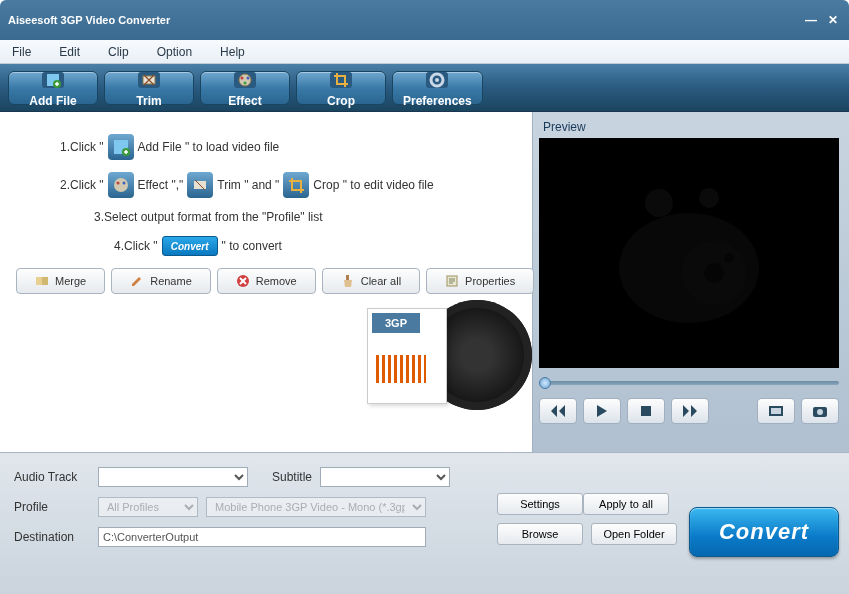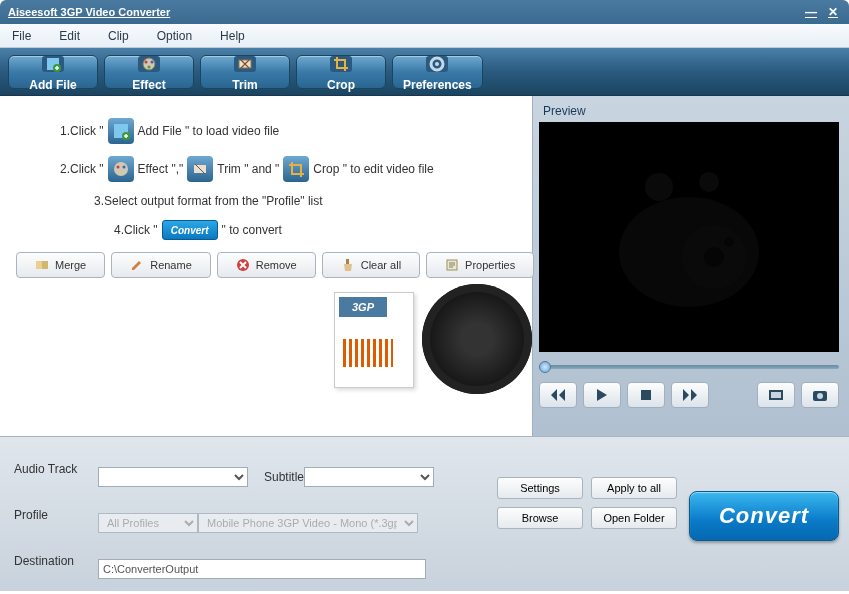--- a/index.html
+++ b/index.html
@@ -1,37 +1,37 @@
 <!DOCTYPE html>
 <html><head>
 <meta charset="utf-8">
 <style>
 * { box-sizing: border-box; margin: 0; padding: 0; font-family: Tahoma, Arial, sans-serif; }
 body { width: 849px; height: 594px; background: #fff; overflow: hidden; }
 
-.titlebar { height: 24px; background: linear-gradient(#4a7aa0, #3a6a90); display: flex; align-items: center; padding: 0 8px; color: #fff; font-size: 11px; font-weight: bold; border-top-left-radius: 6px; border-top-right-radius: 6px; text-decoration: underline; }
+.titlebar { height: 40px; background: linear-gradient(#4a7aa0, #3a6a90); display: flex; align-items: center; padding: 0 8px; color: #fff; font-size: 11px; font-weight: bold; border-top-left-radius: 6px; border-top-right-radius: 6px; }
 .titlebar .spacer { flex: 1; }
 .titlebar .winbtn { width: 16px; height: 14px; margin-left: 6px; cursor: pointer; display: inline-flex; align-items: center; justify-content: center; color: #fff; font-size: 12px; }
 
 .menubar { height: 24px; background: linear-gradient(#f8fbfe, #e8eff6); border-bottom: 1px solid #c0cad4; display: flex; align-items: center; padding: 4px 12px; gap: 28px; font-size: 12px; color: #2a3a4a; }
 .menubar span { cursor: pointer; }
 
 .toolbar { height: 48px; background: linear-gradient(#4a80a8, #2a5a80 50%, #1a4560); display: flex; align-items: center; padding: 0 8px; gap: 6px; border-bottom: 1px solid #1a3550; }
 .tbtn { height: 34px; min-width: 90px; background: linear-gradient(#6fa8d0, #3a7aa8 50%, #2a6590); border: 1px solid #1a4560; border-radius: 6px; display: inline-flex; align-items: center; padding: 0 10px; gap: 6px; color: #fff; font-size: 12px; font-weight: bold; cursor: pointer; box-shadow: inset 0 1px 0 rgba(255,255,255,.4); flex-direction: column; }
 .tbtn .ticon { width: 22px; height: 22px; background: #2a5a80; border-radius: 3px; display: inline-flex; align-items: center; justify-content: center; }
 
 .midrow { display: flex; height: 340px; }
 .left-panel { width: 532px; padding: 10px 10px 6px 14px; background: #fff; position: relative; }
 .getting { font-size: 28px; font-weight: bold; color: #9aa4ae; letter-spacing: 14px; text-shadow: 1px 1px 0 #fff, 2px 2px 1px #bbb; margin: 6px 0 12px 2px; font-style: italic; }
 .steps { font-size: 12px; color: #333; }
 .step { display: flex; align-items: center; gap: 4px; margin: 12px 0 12px 46px; }
 .step .inicon { width: 26px; height: 26px; background: linear-gradient(#6fa8d0,#2a6590); border-radius: 4px; display: inline-flex; align-items: center; justify-content: center; font-size: 14px; }
 .step .convmini { width: 56px; height: 20px; background: linear-gradient(#2aa8e8,#0a78c0); border: 1px solid #0a5a90; border-radius: 3px; color: #fff; font-size: 10px; font-weight: bold; font-style: italic; display: inline-flex; align-items: center; justify-content: center; }
 
-.gsimage { position: absolute; right: 0; bottom: 42px; width: 198px; height: 110px; font-style: italic; }
+.gsimage { position: absolute; right: 0; bottom: 42px; width: 165px; height: 110px; }
 .reel { position: absolute; right: 0; bottom: 0; width: 110px; height: 110px; border-radius: 50%; background: radial-gradient(#333 20%, #111 70%); box-shadow: inset 0 0 0 8px #222; }
 .paper { position: absolute; left: 0; bottom: 6px; width: 80px; height: 96px; background: #fff; border: 1px solid #ccc; box-shadow: 2px 2px 4px rgba(0,0,0,.15); }
 .paper .badge { margin: 4px; width: 48px; height: 20px; background: #4a7aa0; color: #fff; font-size: 11px; font-weight: bold; display: inline-flex; align-items: center; justify-content: center; }
 .paper .wave { margin: 18px 8px; width: 50px; height: 28px; background: repeating-linear-gradient(90deg,#e05a00 0 3px,transparent 3px 6px); }
 
 .filebar { display: flex; gap: 6px; margin-top: 6px; padding: 0 2px; }
 .fbtn { height: 26px; flex: none; padding: 0 18px; min-width: 84px; background: linear-gradient(#fdfdfd,#e6eaee); border: 1px solid #a8b4c0; border-radius: 4px; display: inline-flex; align-items: center; gap: 6px; font-size: 11px; color: #333; cursor: pointer; }
 .fbtn .fi { width: 14px; height: 14px; display: inline-block; }
 
 .right-panel { flex: 1; padding: 8px 10px 6px 6px; background: linear-gradient(#c8d5e0,#b0c0d0); border-left: 1px solid #a0b0c0; }
@@ -40,21 +40,21 @@
 .preview-box svg { opacity: .25; }
 .slider { height: 18px; display: flex; align-items: center; margin: 6px 0; }
 .slider .track { flex: 1; height: 4px; background: linear-gradient(#6a8aa0,#8aa8c0); border-radius: 2px; position: relative; }
 .slider .thumb { position: absolute; left: 0; top: -4px; width: 12px; height: 12px; border-radius: 50%; background: radial-gradient(#cfe8ff,#6aa0d0); border: 1px solid #4a7aa0; }
 .pcontrols { display: flex; gap: 6px; align-items: center; }
 .pcbtn { width: 38px; height: 26px; background: linear-gradient(#fdfdfd,#dce3ea); border: 1px solid #a0b0c0; border-radius: 4px; display: inline-flex; align-items: center; justify-content: center; cursor: pointer; color: #2a4a60; }
 .pspacer { flex: 1; }
 
 .bottombar { height: 155px; background: linear-gradient(#e0e6ec,#c8d2dc); border-top: 1px solid #a8b4c0; padding: 14px 10px 10px 14px; display: flex; gap: 12px; }
 .formcol { flex: 1; display: grid; grid-template-columns: 76px 1fr; row-gap: 10px; column-gap: 8px; align-content: start; font-size: 12px; color: #333; }
-.formrow2 { grid-column: 2; display: flex; align-items: center; margin-top: 16px; }
+.formrow2 { grid-column: 2; display: flex; gap: 8px; align-items: center; }
 .sel, .txt { height: 20px; font-size: 11px; border: 1px solid #a0acb8; background: #fff; padding: 0 4px; color: #555; }
 .sel[disabled], .txt[disabled] { background: #f2f4f6; color: #999; }
 .lbl { display: inline-flex; align-items: center; }
 .midbtncol { display: flex; flex-direction: column; gap: 8px; padding-top: 26px; }
 .mbtn { width: 86px; height: 22px; background: linear-gradient(#fdfdfd,#e6eaee); border: 1px solid #a8b4c0; border-radius: 3px; font-size: 11px; cursor: pointer; }
 .convertcol { display: flex; align-items: center; }
 .convertbtn { width: 150px; height: 50px; background: linear-gradient(#3ab8f0,#0a7ac8 60%,#0668b0); border: 1px solid #0a5a90; border-radius: 8px; color: #fff; font-size: 22px; font-weight: bold; font-style: italic; cursor: pointer; box-shadow: inset 0 1px 1px rgba(255,255,255,.5), 0 2px 3px rgba(0,0,0,.3); letter-spacing: 1px; }
 </style>
 </head>
 <body>
@@ -81,36 +81,36 @@
           <rect x="2" y="2" width="12" height="12" fill="#7ec8f0"></rect>
           <circle cx="12" cy="12" r="4" fill="#3a9a3a"></circle>
           <path d="M12 10v4M10 12h4" stroke="#fff" stroke-width="1.5"></path>
         </svg>
       </span>
     <span>Add File</span>
   </div>
   <div class="tbtn">
     <span class="ticon">
         <svg width="16" height="16">
+          <rect x="2" y="4" width="12" height="8" fill="#e8e0d0" stroke="#8a7a50"></rect>
+          <path d="M3 3l10 10M13 3L3 13" stroke="#8a4a2a" stroke-width="1.2"></path>
+        </svg>
+      </span>
+    <span>Trim</span>
+  </div>
+  <div class="tbtn">
+    <span class="ticon">
+        <svg width="16" height="16">
           <circle cx="8" cy="8" r="6" fill="#d0c8b0" stroke="#8a7a50"></circle>
           <circle cx="5" cy="6" r="1.5" fill="#c04040"></circle>
           <circle cx="11" cy="6" r="1.5" fill="#4060c0"></circle>
           <circle cx="8" cy="11" r="1.5" fill="#40a040"></circle>
         </svg>
       </span>
     <span>Effect</span>
-  </div>
-  <div class="tbtn">
-    <span class="ticon">
-        <svg width="16" height="16">
-          <rect x="2" y="4" width="12" height="8" fill="#e8e0d0" stroke="#8a7a50"></rect>
-          <path d="M3 3l10 10M13 3L3 13" stroke="#8a4a2a" stroke-width="1.2"></path>
-        </svg>
-      </span>
-    <span>Trim</span>
   </div>
   <div class="tbtn">
     <span class="ticon">
         <svg width="16" height="16">
           <path d="M4 1v11h11M1 4h11v11" stroke="#e8b040" stroke-width="2" fill="none"></path>
         </svg>
       </span>
     <span>Crop</span>
   </div>
   <div class="tbtn">
@@ -288,21 +288,21 @@
       <select class="sel" style="width:220px" disabled=""><option>Mobile Phone 3GP Video - Mono (*.3gp)</option></select>
     </div>
 
     <span class="lbl">Destination</span>
     <div class="formrow2">
       <input class="txt" style="width: 328px;" value="C:\ConverterOutput">
     </div>
   </div>
 
   <div class="midbtncol">
-    <div style="display:flex;gap:8px">
+    <div style="display:flex;">
       <button class="mbtn">Settings</button>
       <button class="mbtn">Apply to all</button>
     </div>
     <div style="display:flex;gap:8px">
       <button class="mbtn">Browse</button>
       <button class="mbtn">Open Folder</button>
     </div>
   </div>
 
   <div class="convertcol">

